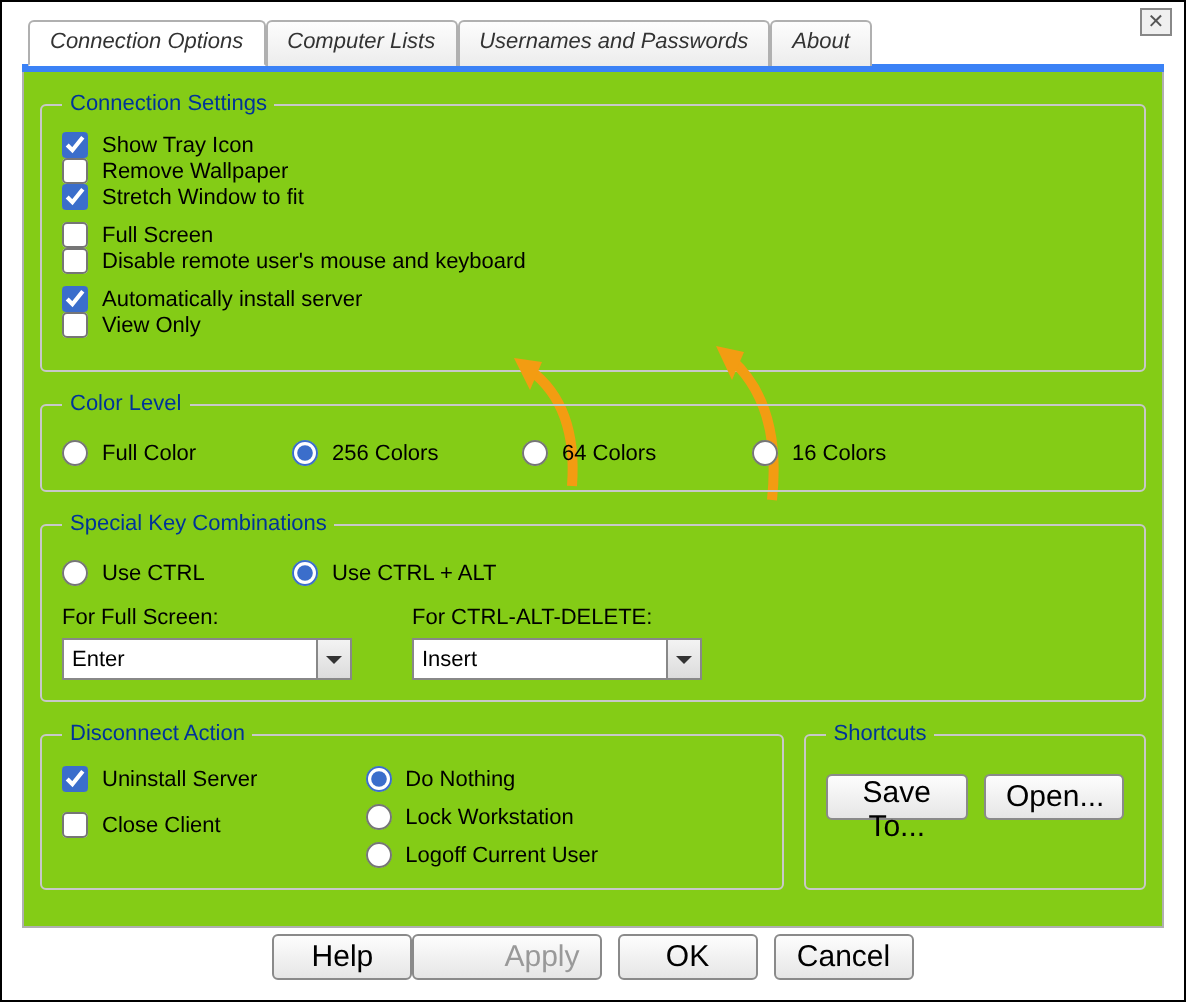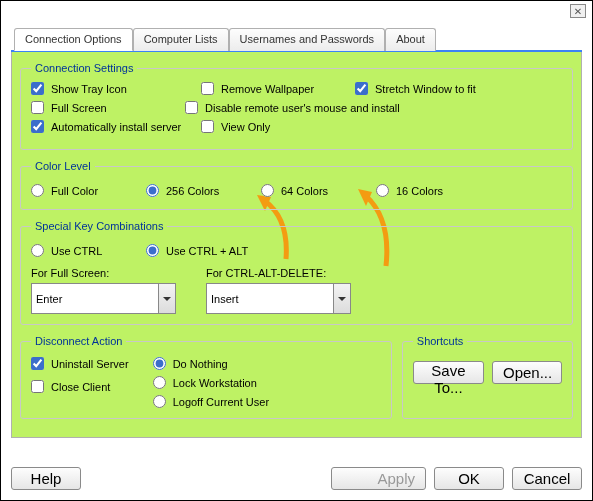--- a/index.html
+++ b/index.html
@@ -26,23 +26,23 @@
     border: 1px solid #888;
     display: flex;
     align-items: center;
     justify-content: center;
     font-size: 10px;
     color: #555;
     background: #f0f0f0;
   }
   .tabs {
     display: flex;
-    margin-top: 18px;
     padding-left: 3px;
-    border-bottom: 2px solid #3b82f6;
+    border-bottom: 4px solid #3b82f6;
+    font-style: italic;
   }
   .tab {
     padding: 4px 10px 5px 10px;
     border: 1px solid #b0b0b0;
     border-bottom: none;
     background: linear-gradient(#fdfdfd, #ececec);
     margin-right: 0px;
     border-radius: 3px 3px 0 0;
     color: #333;
     position: relative;
@@ -51,37 +51,38 @@
   }
   .tab.active {
     background: #fff;
     border-bottom: 1px solid #fff;
     z-index: 2;
   }
   .panel {
     border: 1px solid #b0b0b0;
     border-top: none;
     padding: 10px 8px 8px 8px;
-    background: #bef264;
+    background: #84cc16;
   }
   fieldset {
     border: 1px solid #c8c8c8;
     border-radius: 3px;
     margin: 0 0 10px 0;
     padding: 8px 10px 10px 10px;
     position: relative;
   }
   legend {
     padding: 0 4px;
     color: #003399;
     font-weight: normal;
   }
   .row {
     display: flex;
     margin-bottom: 6px;
+    flex-direction: column;
   }
   .col {
     display: flex;
     align-items: center;
     gap: 4px;
   }
   .col1 { width: 170px; }
   .col2 { width: 154px; }
   .col3 { flex: 1; }
   input[type="checkbox"], input[type="radio"] {
@@ -90,21 +91,21 @@
     accent-color: #3b6ecb;
   }
   label { color: #000; }
   .radiorow { display:flex; gap: 0; padding: 4px 0 2px 0;}
   .radiorow .ritem { width: 115px; display:flex; align-items:center; gap:4px;}
   .keyblock { display:flex; gap:30px; margin-top: 8px; }
   .keycol { display:flex; flex-direction:column; gap:4px; }
   .keycol label { color:#000; }
   .combo {
     width: 145px;
-    height: 31px;
+    height: 21px;
     border: 1px solid #888;
     background: #fff;
     display:flex;
     align-items:center;
     justify-content: space-between;
     padding: 0 0 0 4px;
     font-size:11px;
   }
   .combo .arrow {
     width: 17px; height: 100%;
@@ -113,39 +114,39 @@
     display:flex;align-items:center;justify-content:center;
   }
   .combo .arrow::after {
     content:"";
     border-left:4px solid transparent;
     border-right:4px solid transparent;
     border-top:4px solid #333;
   }
   .bottom-row { display:flex; gap: 10px; }
   .disconnect { flex: 1; }
-  .disconnect-inner { display:flex; gap:24px;}
+  .disconnect-inner { display:flex; gap:54px;}
   .disc-radios { display:flex; flex-direction:column; gap:6px; padding-top:2px;}
   .disc-checks { display:flex; flex-direction:column; gap:10px; padding-top:2px;}
   .shortcuts .btnrow { display:flex; gap:8px; padding-top: 6px;}
   .btn {
     min-width: 70px;
     height: 23px;
     border: 1px solid #8a8a8a;
     border-radius: 3px;
     background: linear-gradient(#fdfdfd,#e6e6e6);
     font-size: 15px;
     font-family: inherit;
     padding: 0 10px;
     cursor: default;
   }
   .btn:disabled { color: #999; padding-left: 45px; }
   .footer {
     display:flex;
-    justify-content: space-between;
+    justify-content: center;
     padding: 10px 10px 10px 10px;
     position:absolute;
     bottom:0; left:0; right:0;
   }
   .footer-right { display:flex; gap:8px; }
   .arrow-svg { position:absolute; pointer-events:none; }
   .disc-check-item, .disc-radio-item { display:flex; align-items:center; gap:4px; }
 </style>
 </head>
 <body>
@@ -181,21 +182,21 @@
             <label>Stretch Window to fit</label>
           </div>
       </div>
       <div class="row">
         <div class="col col2">
             <input type="checkbox" style="">
             <label>Full Screen</label>
           </div>
         <div class="col col3">
             <input type="checkbox" style="">
-            <label>Disable remote user's mouse and install</label>
+            <label>Disable remote user's mouse and keyboard</label>
           </div>
       </div>
       <div class="row">
         <div class="col col1">
             <input type="checkbox" checked="" style="">
             <label>Automatically install server</label>
           </div>
         <div class="col col2">
             <input type="checkbox" style="">
             <label>View Only</label>

